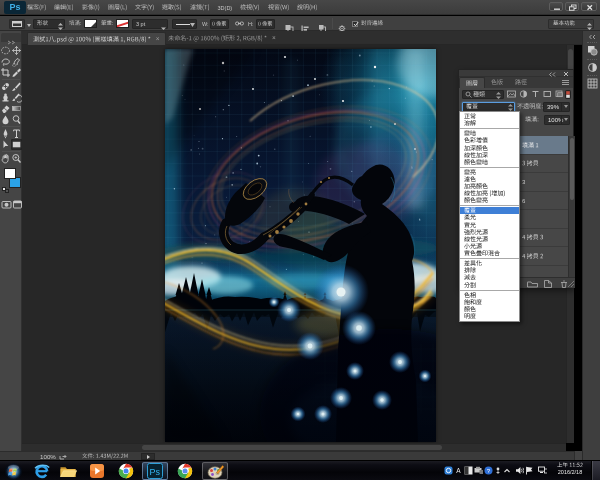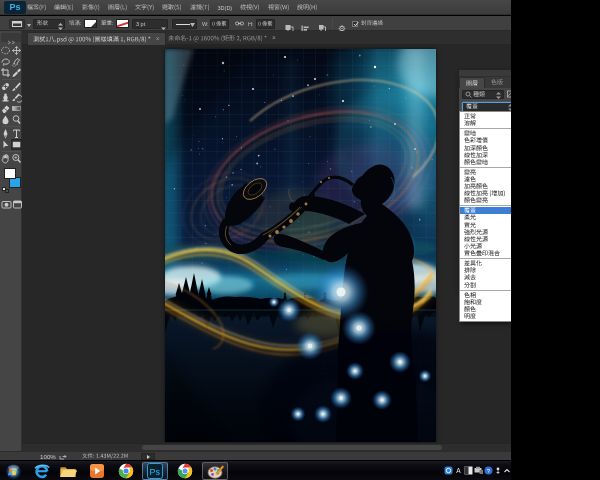--- a/index.html
+++ b/index.html
@@ -1,16 +1,16 @@
 <!DOCTYPE html>
 <html><head>
 <meta charset="utf-8">
 <style>
   html,body{margin:0;padding:0;background:#000;}
-  #root{position:relative;width:511px;height:480px;overflow:hidden;
+  #root{position:relative;width:600px;height:480px;overflow:hidden;
     font-family:"Liberation Sans","DejaVu Sans",sans-serif;
     -webkit-font-smoothing:antialiased;color:#cfcfcf;}
   #root *{box-sizing:border-box;}
   .abs{position:absolute;}
   .ct{display:flex;align-items:center;white-space:nowrap;}
   .ct svg{display:block;}
 
   
   #menubar{left:0;top:0;width:600px;height:15px;background:linear-gradient(#474747,#3c3c3c);border-bottom:1px solid #2e2e2e;}
   #pslogo{left:4px;top:1px;width:22px;height:13px;background:#0a2636;border-radius:2px;

